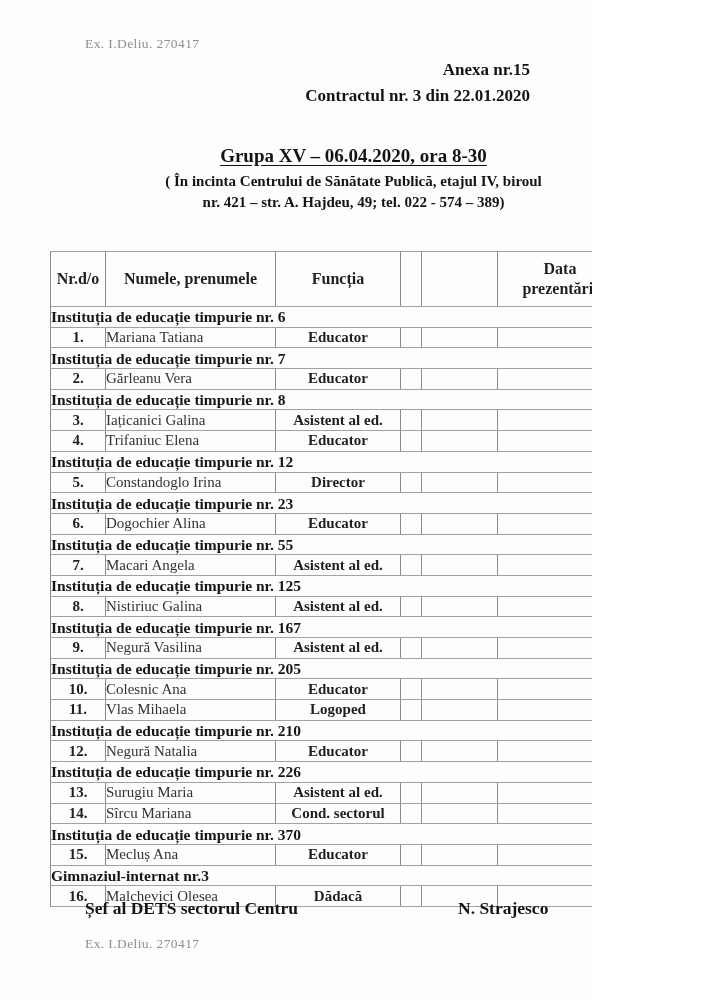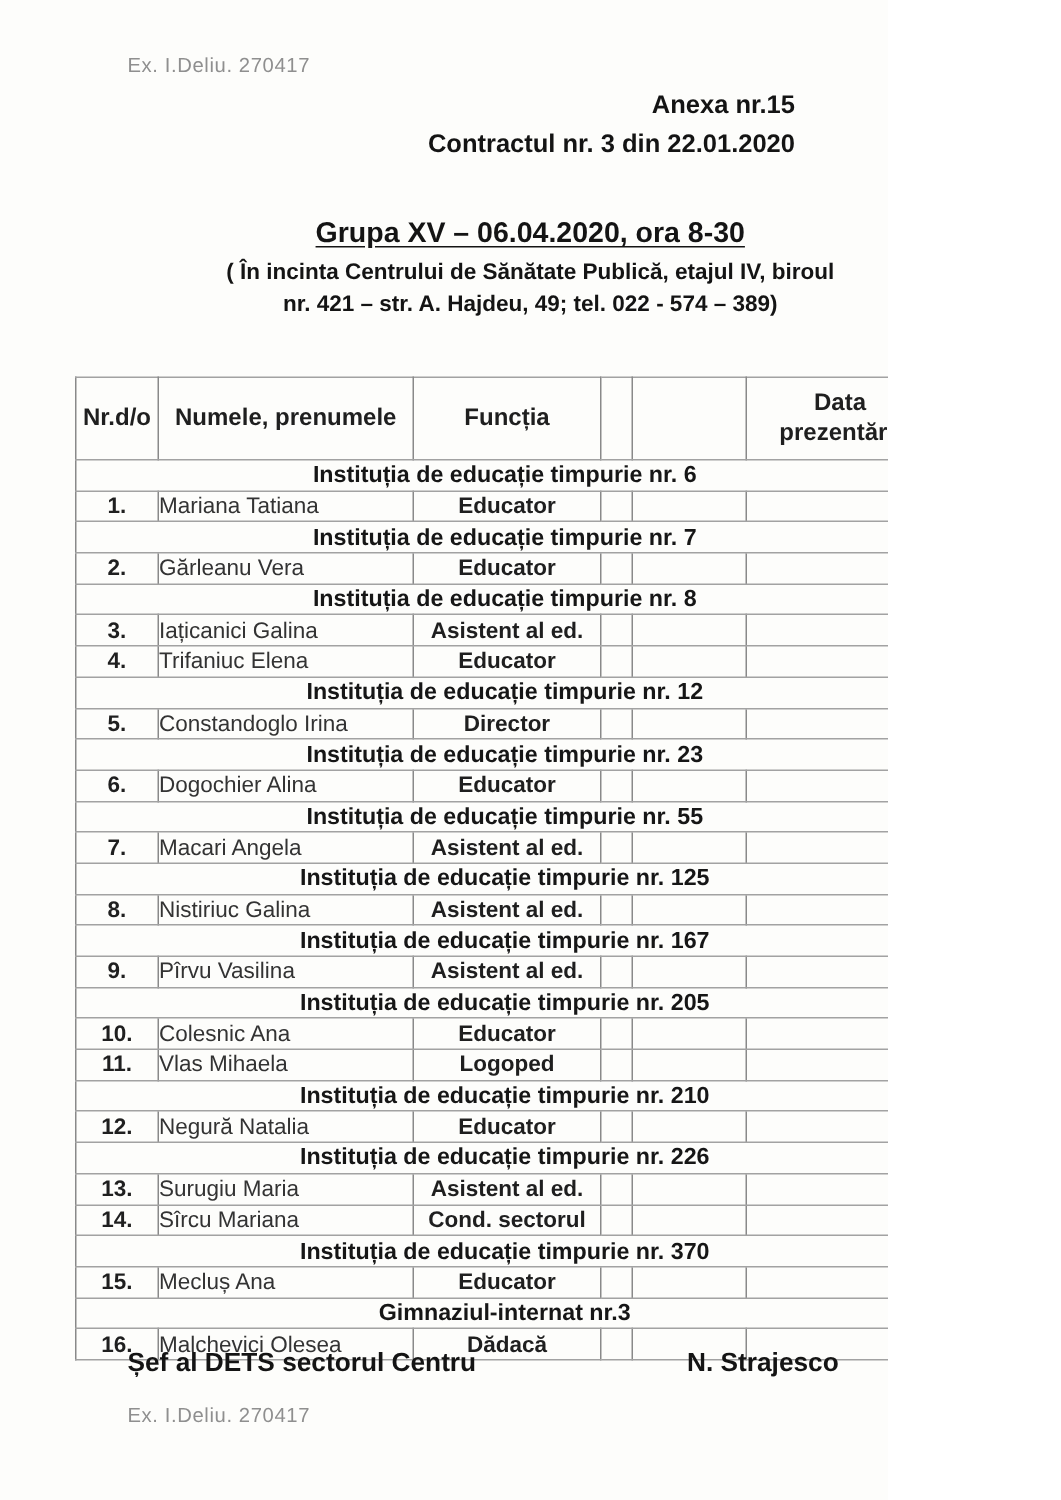--- a/index.html
+++ b/index.html
@@ -1,21 +1,21 @@
 <!DOCTYPE html>
 <html><head>
 <meta charset="utf-8">
 <style>
   html, body { margin: 0; padding: 0; }
   .page {
     position: relative;
     width: 592px;
     height: 1000px;
     background: #fdfdfb;
-    font-family: Liberation Sans, sans-serif;
+    font-family: Liberation Serif, serif;
     color: #1f1f1f;
     overflow: hidden;
   }
   .exec-note {
     position: absolute;
     left: 85px;
     color: #8f8f8f;
     font-size: 13.5px;
     letter-spacing: 0.4px;
   }
@@ -79,21 +79,20 @@
     text-align: center;
     line-height: 1.25;
   }
   table.roster tbody td { height: 19.7px; line-height: 19px; }
   .nr-cell       { font-weight: bold; text-align: center; }
   .name-cell     { text-align: left; padding-left: 9px; color: #333333; }
   .function-cell { font-weight: bold; text-align: center; }
   .date-cell, .spacer-cell-1, .spacer-cell-2 { }
   .group-cell {
     font-weight: bold;
-    text-align: center;
     font-size: 15.5px;
     color: #161616;
   }
   .footer-left {
     position: absolute;
     left: 85px;
     top: 898px;
     font-weight: bold;
     font-size: 17.5px;
     color: #141414;
@@ -231,21 +230,21 @@
           <td class="function-cell">Asistent al ed.</td>
           <td class="spacer-cell-1"></td>
           <td class="spacer-cell-2"></td>
           <td class="date-cell"></td>
         </tr>
         <tr>
           <td colspan="6" class="group-cell">Instituția de educație timpurie nr. 167</td>
         </tr>
         <tr>
           <td class="nr-cell">9.</td>
-          <td class="name-cell">Pîrvu Vasilina</td>
+          <td class="name-cell">Negură Vasilina</td>
           <td class="function-cell">Asistent al ed.</td>
           <td class="spacer-cell-1"></td>
           <td class="spacer-cell-2"></td>
           <td class="date-cell"></td>
         </tr>
         <tr>
           <td colspan="6" class="group-cell">Instituția de educație timpurie nr. 205</td>
         </tr>
         <tr>
           <td class="nr-cell">10.</td>

